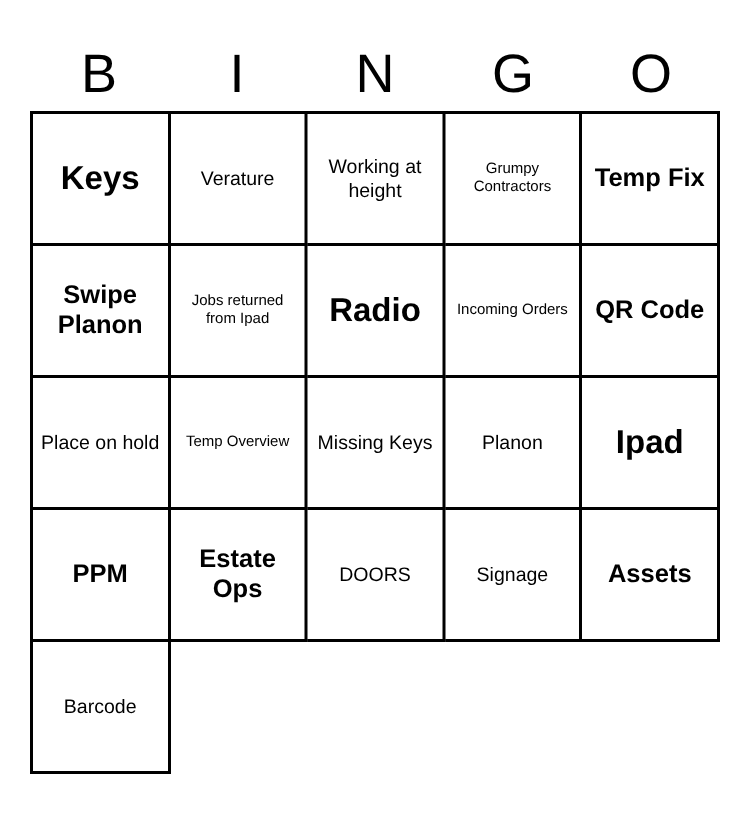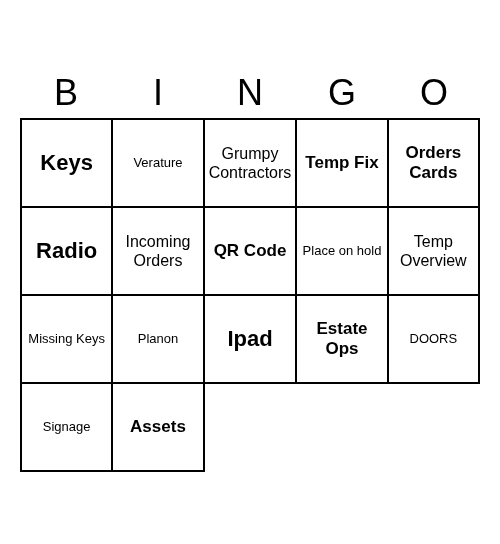--- a/index.html
+++ b/index.html
@@ -56,21 +56,21 @@
       font-weight: bold;
     }
     .size-medium {
       font-size: 17px;
       font-weight: bold;
     }
     .size-small {
       font-size: 13px;
     }
     .size-xsmall {
-      font-size: 16px;
+      font-size: 10px;
     }
   </style>
 </head>
 <body>
 
 <div class="bingo-container">
   <div class="bingo-title">
     <span>B</span>
     <span>I</span>
     <span>N</span>
@@ -78,27 +78,33 @@
     <span>O</span>
   </div>
   <div class="bingo-grid" id="bingo-grid">
   <div class="bingo-cell">
         <span class="cell-text size-large">Keys</span>
       </div>
       <div class="bingo-cell">
         <span class="cell-text size-small">Verature</span>
       </div>
       <div class="bingo-cell">
+        <span class="cell-text size-small">Working at height</span>
+      </div>
+      <div class="bingo-cell">
         <span class="cell-text size-xsmall">Grumpy Contractors</span>
       </div>
       <div class="bingo-cell">
         <span class="cell-text size-medium">Temp Fix</span>
       </div>
       <div class="bingo-cell">
-        <span class="cell-text size-medium">Orders Cards</span>
+        <span class="cell-text size-medium">Swipe Planon</span>
+      </div>
+      <div class="bingo-cell">
+        <span class="cell-text size-xsmall">Jobs returned from Ipad</span>
       </div>
       <div class="bingo-cell">
         <span class="cell-text size-large">Radio</span>
       </div>
       <div class="bingo-cell">
         <span class="cell-text size-xsmall">Incoming Orders</span>
       </div>
       <div class="bingo-cell">
         <span class="cell-text size-medium">QR Code</span>
       </div>
@@ -111,25 +117,31 @@
       <div class="bingo-cell">
         <span class="cell-text size-small">Missing Keys</span>
       </div>
       <div class="bingo-cell">
         <span class="cell-text size-small">Planon</span>
       </div>
       <div class="bingo-cell">
         <span class="cell-text size-large">Ipad</span>
       </div>
       <div class="bingo-cell">
+        <span class="cell-text size-medium">PPM</span>
+      </div>
+      <div class="bingo-cell">
         <span class="cell-text size-medium">Estate Ops</span>
       </div>
       <div class="bingo-cell">
         <span class="cell-text size-small">DOORS</span>
       </div>
       <div class="bingo-cell">
         <span class="cell-text size-small">Signage</span>
       </div>
       <div class="bingo-cell">
         <span class="cell-text size-medium">Assets</span>
       </div>
+      <div class="bingo-cell">
+        <span class="cell-text size-small">Barcode</span>
+      </div>
     </div>
 </div>
 
 </body></html>

